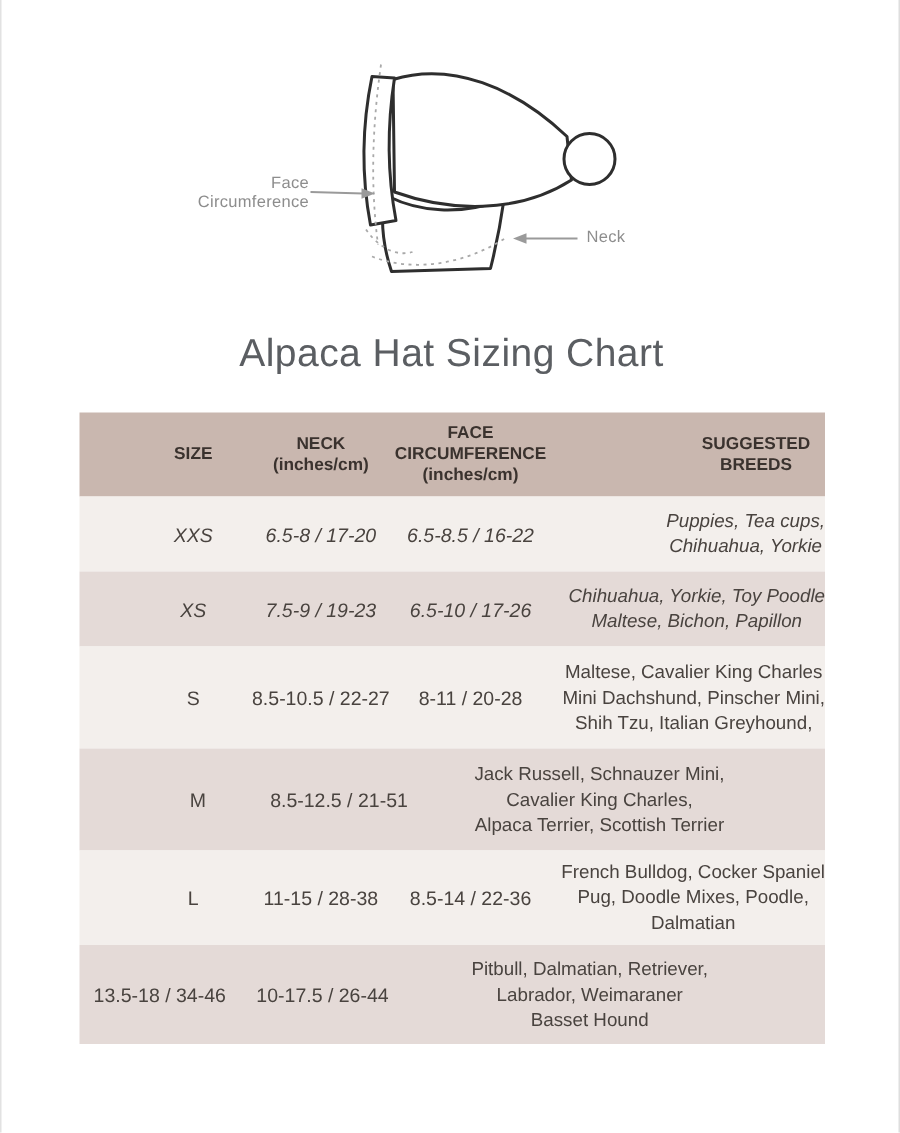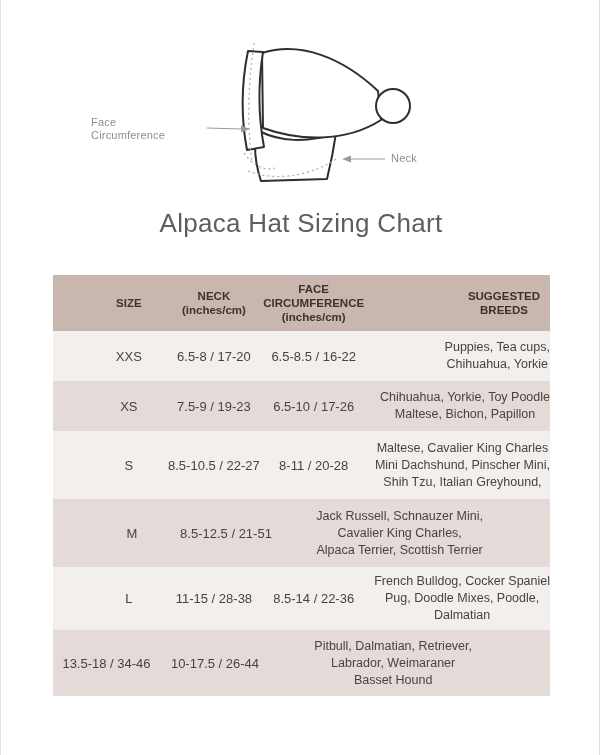--- a/index.html
+++ b/index.html
@@ -16,27 +16,27 @@
   
   .illustration { position: absolute; top: 0; left: 0; width: 600px; height: 210px; }
   .illustration svg { position: absolute; top: 0; left: 0; }
   .illo-label {
     position: absolute;
     font-size: 11px;
     line-height: 13px;
     color: #8d8d8d;
     letter-spacing: 0.2px;
   }
-  .face-label { left: 90px; top: 116px; width: 115px; text-align: left; }
+  .face-label { left: 90px; top: 116px; width: 115px; text-align: right; }
   .neck-label { left: 390px; top: 152px; }
 
   
   .page-title {
     position: absolute;
-    top: 208px; left: 0;
+    top: 220px; left: 0;
     width: 600px;
     text-align: center;
     font-size: 26px;
     color: #5b5e62;
     letter-spacing: 0.3px;
   }
 
   
   .sizing-table {
     position: absolute;
@@ -55,21 +55,21 @@
   .c-face   { width: 110px; }
   .c-breeds { width: 202px; align-items: flex-end; }
 
   .thead { background: #c9b7af; height: 56px; }
   .th { color: #3a322e; font-weight: bold; font-size: 11.5px; line-height: 14px; }
   .th .hline { display: block; max-width: 104px; }
   .th .hline.narrow { max-width: 92px; }
 
   .row-light { background: #f3efec; }
   .row-tint  { background: #e4dad7; }
-  .h50 { height: 50px; }
+  .h50 { height: 50px; font-style: italic; }
   .h63 { height: 63px; }
   .h66 { height: 66px; }
   .h68 { height: 68px; }
 
   .td { font-size: 13px; }
   .td.c-breeds { font-size: 12.5px; line-height: 17px; white-space: pre-line; }
 </style>
 </head>
 <body>
 

